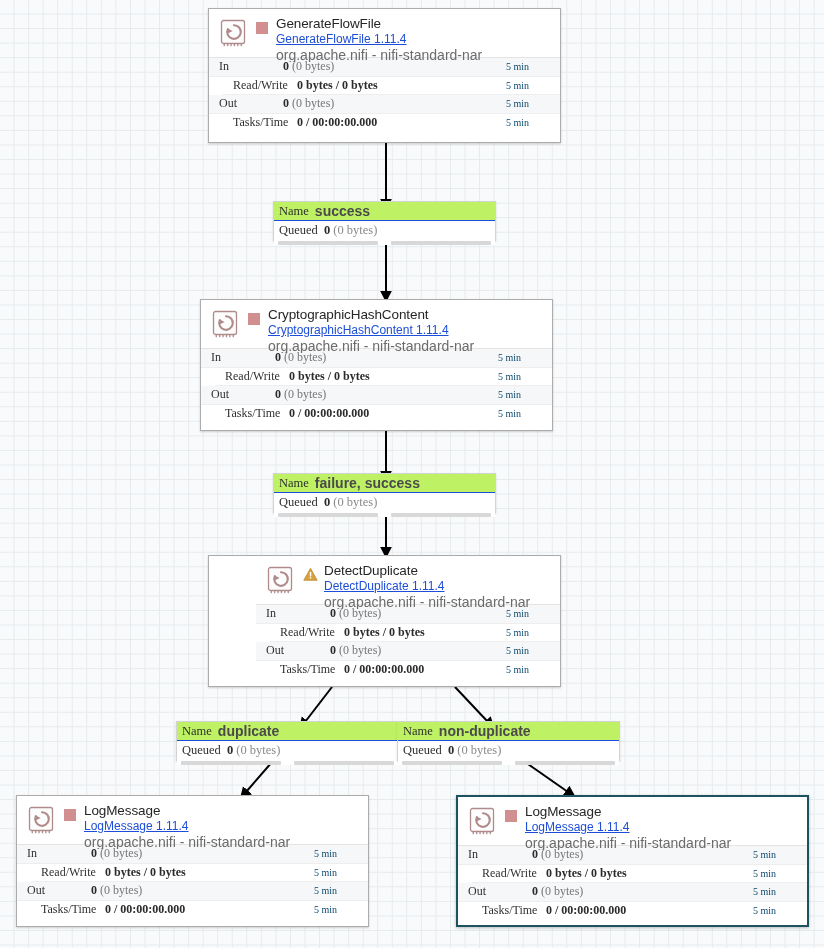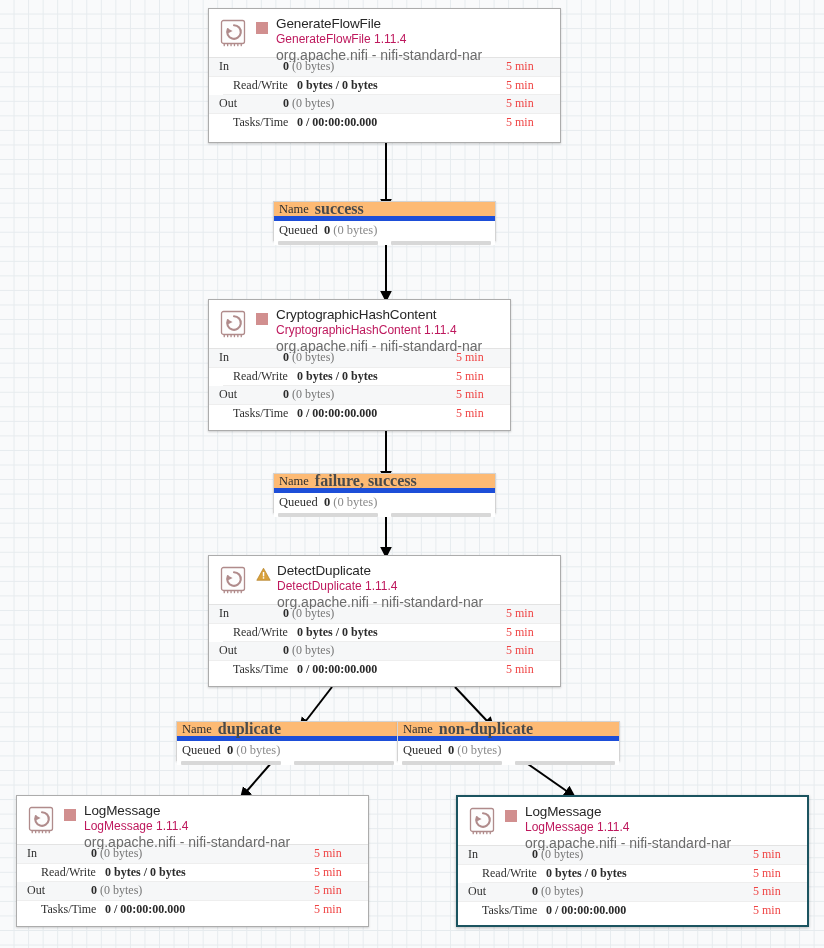--- a/index.html
+++ b/index.html
@@ -91,23 +91,24 @@
   }
   .proc-name {
     font-size: 13.5px;
     color: #262626;
     font-family: "Liberation Sans", sans-serif;
     letter-spacing: -0.1px;
     white-space: nowrap;
   }
   .proc-type {
     font-size: 12px;
-    color: #be185d;
+    color: #1d4ed8;
     margin-top: 2px;
     white-space: nowrap;
+    text-decoration: underline;
   }
   .proc-bundle {
     font-size: 14px;
     color: #6b6b6b;
     margin-top: 2px;
     white-space: nowrap;
   }
 
   .proc-stats { border-top: 1px solid #e3e3e3; }
   .stat-row {
@@ -134,49 +135,49 @@
   .stat-value {
     flex: 1 1 auto;
     color: #777777;
     font-size: 12px;
     white-space: nowrap;
   }
   .stat-value b { color: #2b2b2b; font-weight: bold; }
   .stat-time {
     flex: 0 0 54px;
     text-align: left;
-    color: #ef4444;
-    font-size: 12px;
+    color: #0c4a6e;
+    font-size: 10px;
   }
 
   
   .connection {
     position: absolute;
     background: #ffffff;
     border: 1px solid #d3d3d3;
     box-sizing: border-box;
     box-shadow: 0 1px 2px rgba(0,0,0,0.14);
   }
   .conn-row {
     display: flex;
     align-items: center;
     height: 19px;
     font-family: "Liberation Serif", serif;
     font-size: 12.5px;
     padding-left: 5px;
     box-sizing: border-box;
   }
-  .conn-row.name { background: #fdba74; border-bottom: 5px solid #1d4ed8; }
+  .conn-row.name { background: #bef264; border-bottom: 1px solid #1d4ed8; }
   .conn-row.queued { background: #ffffff; }
   .conn-key { color: #2e2e2e; margin-right: 6px; }
   .conn-val {
     color: #4a4a4a;
     font-weight: bold;
-    font-size: 16px;
-    font-family: Liberation Serif, serif;
+    font-size: 14px;
+    font-family: Liberation Sans, sans-serif;
   }
   .conn-qv { color: #8a8a8a; font-size: 12.5px; }
   .conn-qv b { color: #2b2b2b; }
   .conn-bars {
     display: flex;
     gap: 0;
     height: 5px;
     padding: 1px 4px 0 4px;
     box-sizing: border-box;
     background: #ffffff;
@@ -254,21 +255,21 @@
             <span class="stat-value"><b>0</b><span> (0 bytes)</span></span>
             <span class="stat-time">5 min</span>
           </div>
           <div class="stat-row even">
             <span class="stat-label">Tasks/Time</span>
             <span class="stat-value"><b>0 / 00:00:00.000</b></span>
             <span class="stat-time">5 min</span>
           </div>
         </div>
       </div>
-      <div class="processor" style="left: 208px; top: 299px; width: 303px; height: 132px;">
+      <div class="processor" style="left: 200px; top: 299px; width: 353px; height: 132px;">
         <div class="proc-head">
           <span class="proc-icon">
             <svg width="30" height="30" viewBox="0 0 30 30">
               <rect x="2.5" y="1.5" width="23" height="23" rx="2" ry="2" fill="#fdfdfd" stroke="#b08b8b" stroke-width="1.3"></rect>
               <path d="M15 6.2 a6.8 6.8 0 1 1 -6.2 4.0" fill="none" stroke="#b08b8b" stroke-width="2.1" stroke-linecap="round"></path>
               <path d="M8.4 9.2 L9.2 14.2 L13.6 12.1 z" fill="#b08b8b"></path>
               <g fill="#b08b8b">
                 <rect x="4.6" y="24.6" width="1.3" height="2.6"></rect>
                 <rect x="8.0" y="24.6" width="1.3" height="2.6"></rect>
                 <rect x="11.4" y="24.6" width="1.3" height="2.6"></rect>
@@ -301,21 +302,21 @@
             <span class="stat-value"><b>0</b><span> (0 bytes)</span></span>
             <span class="stat-time">5 min</span>
           </div>
           <div class="stat-row even">
             <span class="stat-label">Tasks/Time</span>
             <span class="stat-value"><b>0 / 00:00:00.000</b></span>
             <span class="stat-time">5 min</span>
           </div>
         </div>
       </div>
-      <div class="processor" style="left: 208px; top: 555px; width: 353px; height: 132px;">
+      <div class="processor" style="left: 208px; top: 555px; width: 353px; height: 132px; padding-left: 47px;">
         <div class="proc-head">
           <span class="proc-icon">
             <svg width="30" height="30" viewBox="0 0 30 30">
               <rect x="2.5" y="1.5" width="23" height="23" rx="2" ry="2" fill="#fdfdfd" stroke="#b08b8b" stroke-width="1.3"></rect>
               <path d="M15 6.2 a6.8 6.8 0 1 1 -6.2 4.0" fill="none" stroke="#b08b8b" stroke-width="2.1" stroke-linecap="round"></path>
               <path d="M8.4 9.2 L9.2 14.2 L13.6 12.1 z" fill="#b08b8b"></path>
               <g fill="#b08b8b">
                 <rect x="4.6" y="24.6" width="1.3" height="2.6"></rect>
                 <rect x="8.0" y="24.6" width="1.3" height="2.6"></rect>
                 <rect x="11.4" y="24.6" width="1.3" height="2.6"></rect>

